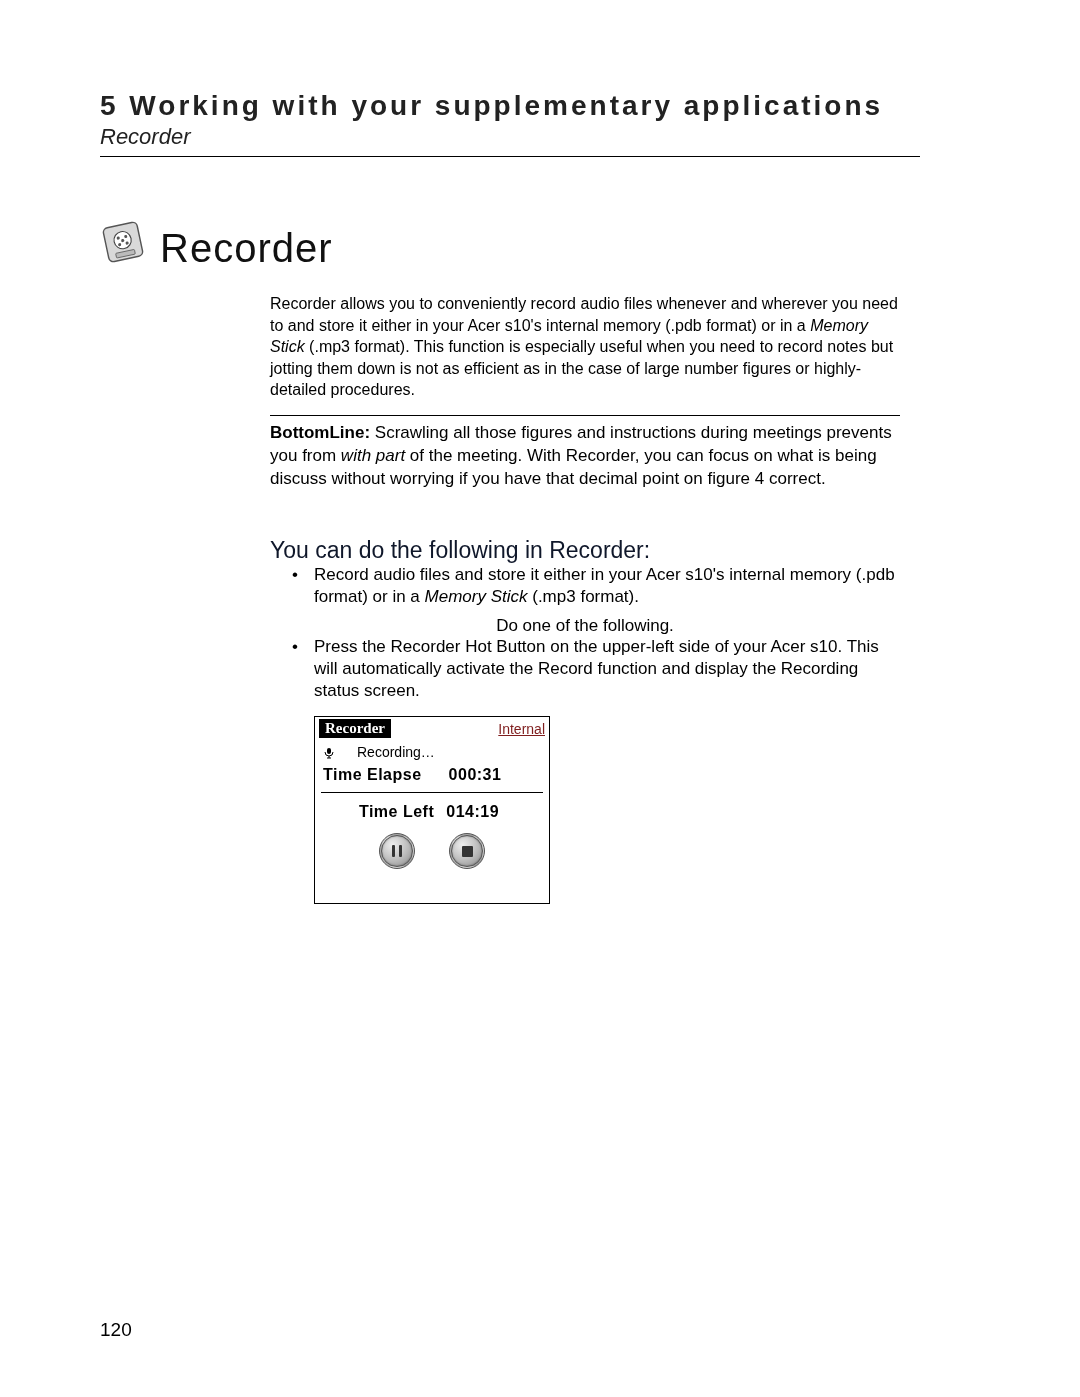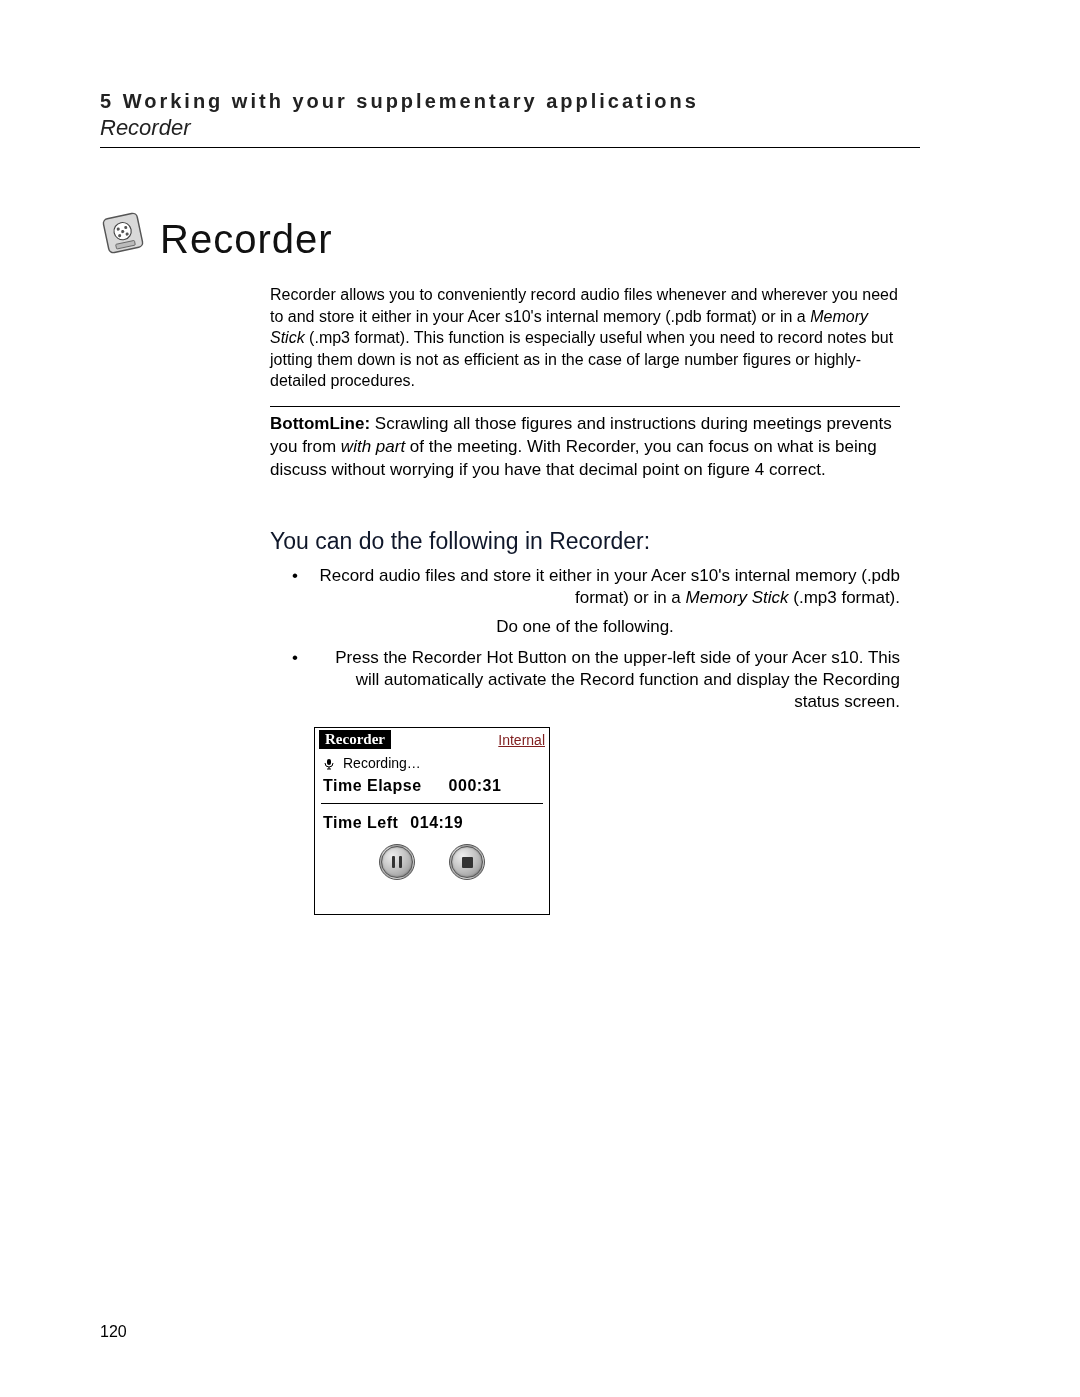--- a/index.html
+++ b/index.html
@@ -11,21 +11,21 @@
     font-family: "Segoe UI", "Helvetica Neue", Arial, sans-serif;
     color: #000;
   }
   .page {
     position: absolute;
     left: 100px;
     top: 90px;
     width: 820px;
   }
   .runhead-chapter {
-    font-size: 20px;
+    font-size: 28px;
     font-weight: 600;
     letter-spacing: 3px;
     color: #222;
   }
   .runhead-section {
     font-size: 22px;
     font-style: italic;
     color: #222;
     margin-top: 2px;
   }
@@ -77,23 +77,21 @@
   .bottomline .ital { font-style: italic; }
   .section-head {
     font-size: 23px;
     font-weight: 400;
     color: #0f172a;
     margin-top: 46px;
   }
   .section-head.tight { margin-top: 18px; }
   ul.bullets {
     list-style: none;
-    margin-top: 10px;
     margin-left: 22px;
-    text-align: right;
   }
   ul.bullets li {
     position: relative;
     padding-left: 22px;
     font-size: 17px;
     line-height: 1.3;
     margin-bottom: 8px;
   }
   ul.bullets li::before {
     content: "•";
@@ -133,21 +131,21 @@
     font-family: Georgia, "Times New Roman", serif;
   }
   .dev-header-right {
     color: #7f1d1d;
     font-size: 14px;
     text-decoration: underline;
   }
   .dev-status {
     display: flex;
     align-items: center;
-    gap: 8px;
+    gap: 22px;
     padding: 4px 8px 2px 8px;
     font-size: 14px;
   }
   .mic-icon { width: 12px; height: 12px; }
   .dev-elapse {
     font-family: Arial, Helvetica, sans-serif;
     font-weight: 700;
     font-size: 16px;
     padding: 4px 8px 8px 8px;
     letter-spacing: 0.5px;
@@ -155,21 +153,21 @@
   .dev-elapse span + span { margin-left: 27px; }
   .dev-rule {
     border: none;
     border-top: 1px solid #000;
     margin: 0 6px;
   }
   .dev-left {
     font-family: Arial, Helvetica, sans-serif;
     font-weight: 700;
     font-size: 16px;
-    text-align: left;
+    text-align: center;
     padding: 10px 14px 8px 8px;
     letter-spacing: 0.5px;
   }
   .dev-left span + span { margin-left: 12px; }
   .dev-buttons {
     display: flex;
     justify-content: center;
     gap: 34px;
     padding: 4px 0 34px 0;
   }
@@ -198,21 +196,21 @@
   .stop-sq {
     width: 11px;
     height: 11px;
     background: #333;
     border-radius: 1px;
   }
   .page-num {
     position: absolute;
     left: 100px;
     bottom: 56px;
-    font-size: 16px;
+    font-size: 19px;
   }
 </style>
 </head>
 <body>
 
 <div class="page">
 
   <div>
     <div class="runhead-chapter">5 Working with your supplementary applications</div>
     <div class="runhead-section">Recorder</div>

